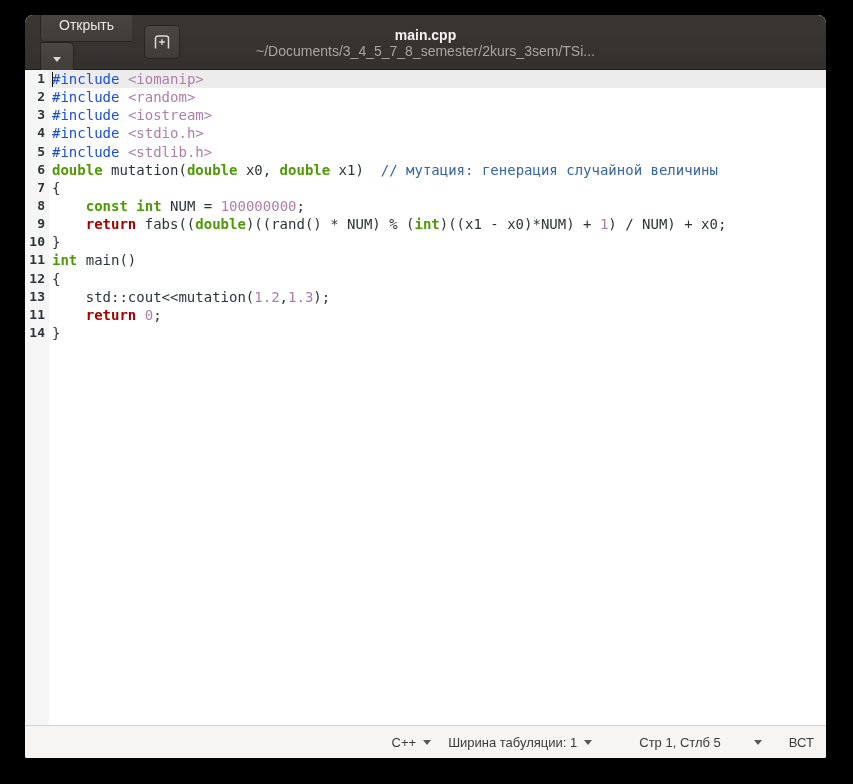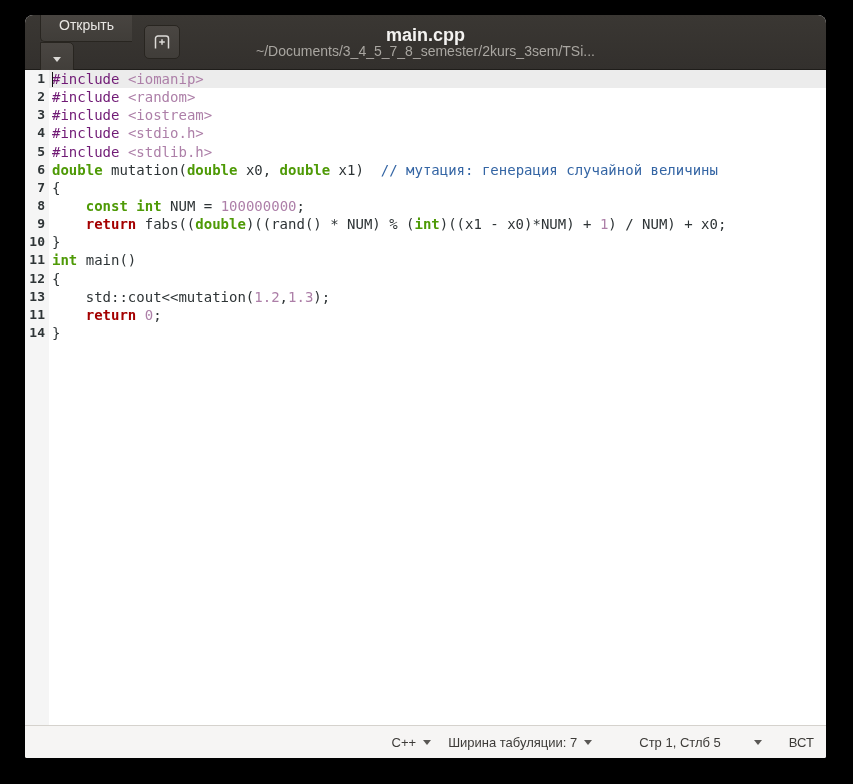--- a/index.html
+++ b/index.html
@@ -56,21 +56,21 @@
   }
   .icon-btn { width: 36px; margin-left: 12px; }
   .title-block {
     position: absolute;
     left: 50%; top: 50%;
     transform: translate(-50%, -50%);
     text-align: center;
     white-space: nowrap;
     pointer-events: none;
   }
-  .hb-title { font-size: 18px; font-weight: bold; color: #f4f3f1; line-height: 17px; }
+  .hb-title { font-size: 14px; font-weight: bold; color: #f4f3f1; line-height: 17px; }
   .hb-subtitle { font-size: 14px; color: #a9a6a1; line-height: 14px; }
   .header-right { margin-left: auto; display: flex; align-items: center; }
   .save-btn { padding: 0 20px; }
   .menu-btn { width: 36px; margin-left: 12px; }
   .win-controls { display: flex; align-items: center; margin-left: 16px; }
   .wc-btn {
     width: 26px; height: 26px;
     margin-left: 14px;
     display: flex; align-items: center; justify-content: center;
     background: transparent; border: none; cursor: pointer;
@@ -114,21 +114,21 @@
     font-size: 13px;
     user-select: none;
   }
   .line-text { flex: 1 1 auto; padding-left: 3px; color: #2e3436; }
   .caret {
     position: absolute;
     left: 27px; top: 1.5px;
     width: 1.3px; height: 15px;
     background: #111;
   }
-  .seg-pre  { color: #701a75; }
+  .seg-pre  { color: #1d4ed8; }
   .seg-inc  { color: #ad7fa8; }
   .seg-type { color: #4e9a06; font-weight: bold; }
   .seg-kw   { color: #a40000; font-weight: bold; }
   .seg-num  { color: #ad7fa8; }
   .seg-com  { color: #3465a4; }
   .seg-txt  { color: #2e3436; }
   
   .statusbar {
     flex: 0 0 33px;
     background: #f6f5f4;
@@ -213,21 +213,21 @@
         <div class="code-row"><span class="gutter">14</span><span class="line-text"><span class="seg-txt">}</span></span></div>
       </div>
   </div>
 
   <div class="statusbar">
     <button class="sb-item sb-lang">
       <span>C++</span>
       <span class="sb-tri"></span>
     </button>
     <button class="sb-item sb-tab">
-      <span>Ширина табуляции: 7</span>
+      <span>Ширина табуляции: 1</span>
       <span class="sb-tri"></span>
     </button>
     <span class="sb-item sb-pos">Стр 1, Стлб 5</span>
     <button class="sb-item sb-goto">
       <span class="sb-tri"></span>
     </button>
     <span class="sb-item sb-ins">ВСТ</span>
   </div>
 
 </div>

